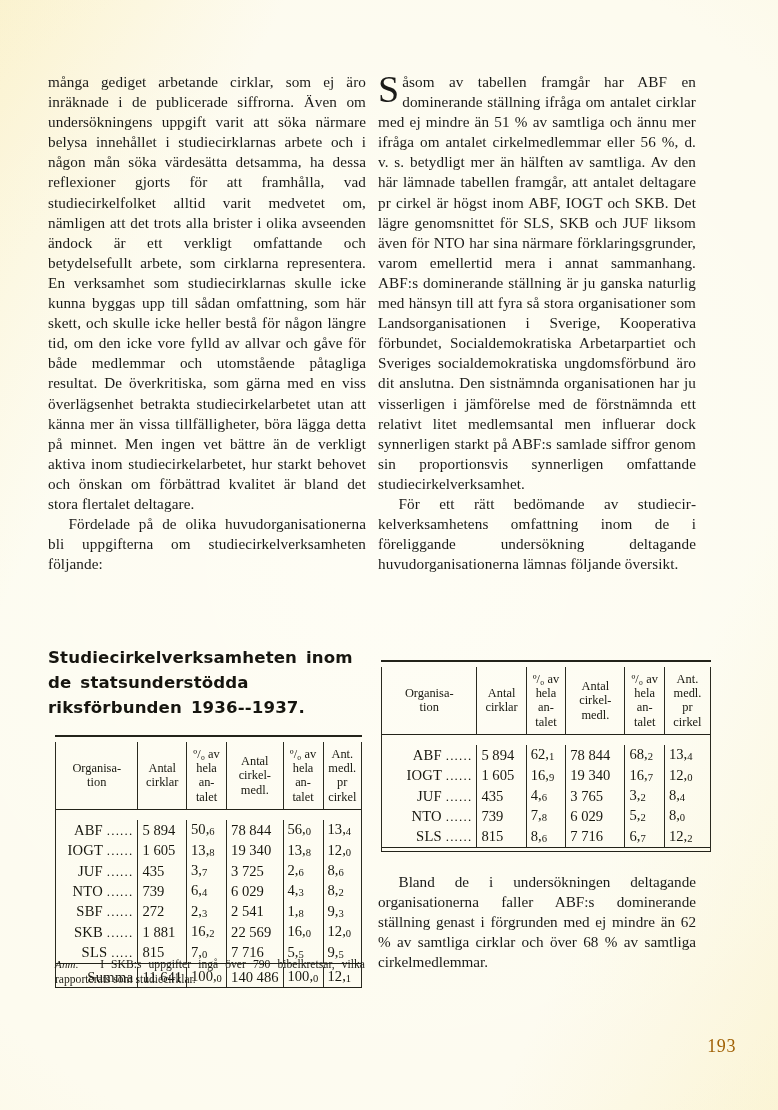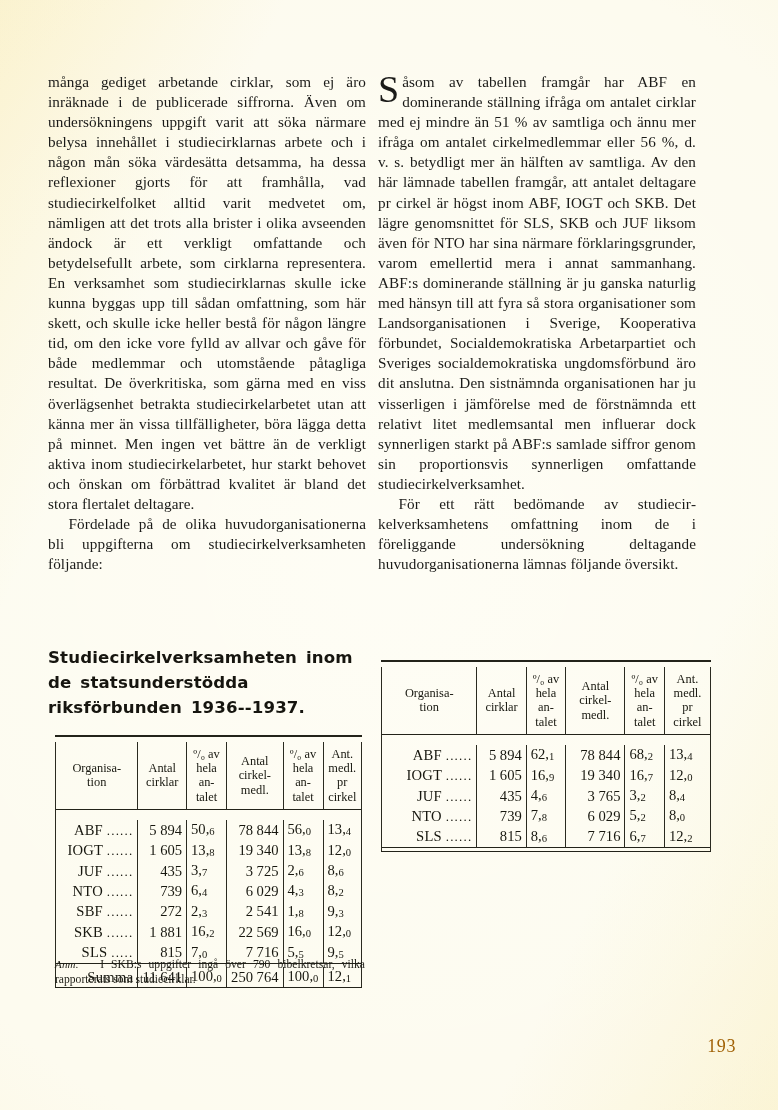--- a/index.html
+++ b/index.html
@@ -116,21 +116,21 @@
 
   table.stat tbody td {
     font-size: 14.6px;
     line-height: 19.4px;
     border-left: 1px solid #2a2a20;
     border-right: 1px solid #2a2a20;
     padding: 0 4px;
     white-space: nowrap;
   }
   td.org   { text-align: right;  padding-left: 9px; letter-spacing:.2px;}
-  td.num   { text-align: right; padding-right: 7px; }
+  td.num   { padding-right: 7px; }
   td.pct   { text-align: left; padding-right: 9px; }
 
   .dots { letter-spacing: 1.2px; font-size: 13px; }
 
   
   .dec { font-size: 10.6px; position: relative; top: 1px; letter-spacing:.2px;}
 
   
   tr.rule-under-head td { border-top: 1.9px solid #23231a; height: 4px; line-height:4px; font-size:0; padding:0; border-left:1px solid #2a2a20; border-right:1px solid #2a2a20;}
   tr.spacer td { height: 6px; line-height: 6px; font-size: 0; padding: 0; }
@@ -289,21 +289,21 @@
           </tr>
         </tbody>
       <tbody>
         <tr class="rule-above-sum">
             <td colspan="6"></td>
           </tr>
         <tr class="sum">
           <td class="sum-label">Summa</td>
           <td class="num"><span>11 641</span></td>
           <td class="pct"><span>100</span>,<span class="dec">0</span></td>
-          <td class="num"><span>250 764</span></td>
+          <td class="num"><span>140 486</span></td>
           <td class="pct"><span>100</span>,<span class="dec">0</span></td>
           <td class="pct"><span>12</span>,<span class="dec">1</span></td>
         </tr>
       </tbody>
     </table>
     <div class="bottom-rule"></div>
   </div>
 
   <div class="footnote">
     <span class="anm">Anm.</span>
@@ -388,16 +388,17 @@
         </tbody>
       <tbody>
         <tr class="rule-above-sum">
             <td colspan="6"></td>
           </tr>
       </tbody>
     </table>
     <div class="bottom-rule"></div>
   </div>
 
+  <p class="post-table-par">Bland de i undersökningen deltagande organisationerna faller ABF:s domine­rande ställning genast i förgrunden med ej mindre än 62 % av samtliga cirklar och över 68 % av samtliga cirkelmedlem­mar.</p>
 
   <div class="page-number">193</div>
 
 </div>
 
 </body></html>

